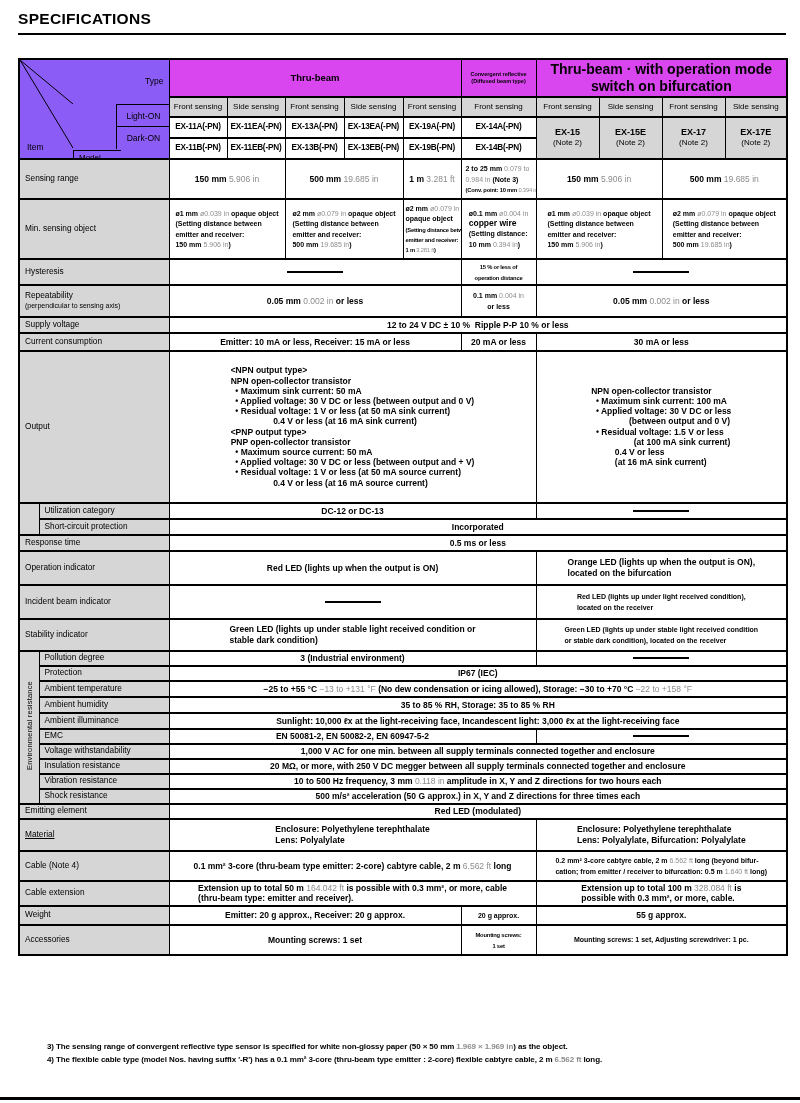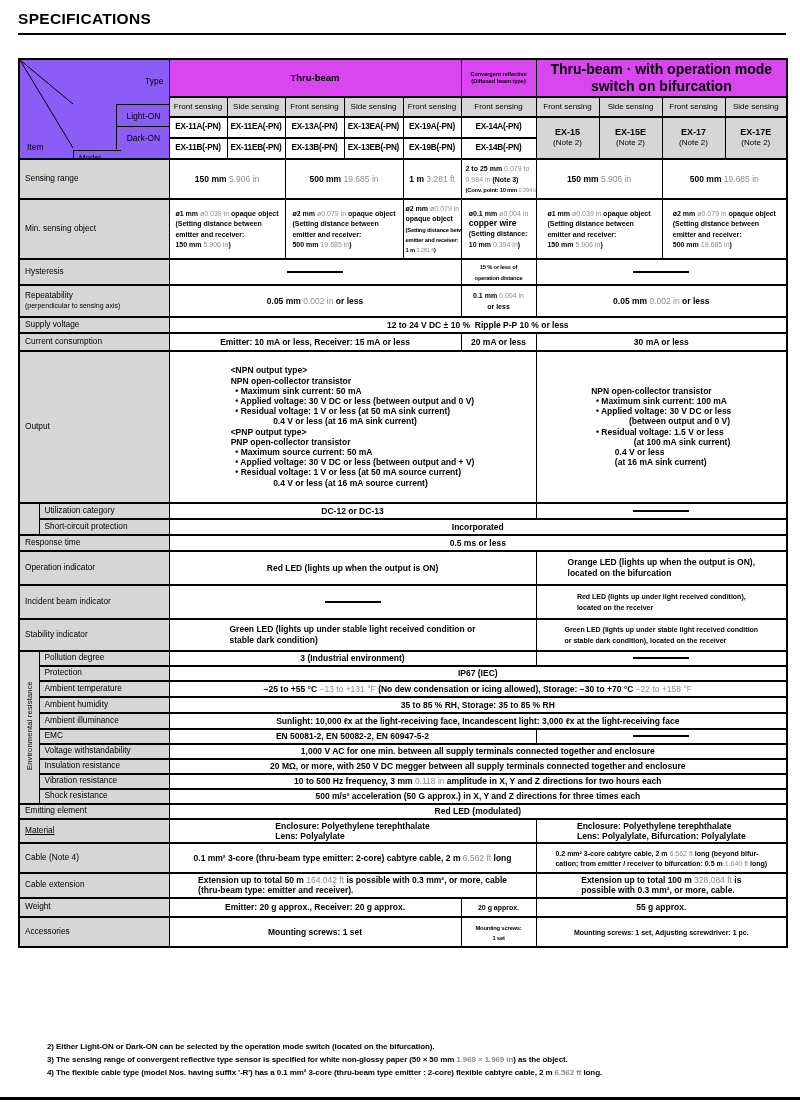--- a/index.html
+++ b/index.html
@@ -369,21 +369,21 @@
           </td>
         </tr>
         <tr style="height: 15px;">
           <td class="lbl" colspan="2">
             <div class="ln"><span class="fn">Emitting element</span></div>
           </td>
           <td colspan="10">
             <div class="ln"><span class="fb">Red LED (modulated)</span></div>
           </td>
         </tr>
-        <tr style="height: 24px; text-decoration: underline;">
+        <tr style="height: 32px; text-decoration: underline;">
           <td class="lbl" colspan="2">
             <div class="ln"><span class="fn">Material</span></div>
           </td>
           <td class="blk" colspan="6"><div class="inner"><div class="ln"><span class="fb">Enclosure: Polyethylene terephthalate</span></div><div class="ln"><span class="fb">Lens: Polyalylate</span></div></div></td>
           <td class="blk" colspan="4"><div class="inner"><div class="ln"><span class="fb">Enclosure: Polyethylene terephthalate</span></div><div class="ln"><span class="fb">Lens: Polyalylate, Bifurcation: Polyalylate</span></div></div></td>
         </tr>
         <tr style="height: 30px;">
           <td class="lbl" colspan="2">
             <div class="ln"><span class="fn">Cable (Note 4)</span></div>
           </td>
@@ -424,18 +424,17 @@
             <div class="ln"><span class="fb st">Mounting screws:</span></div>
             <div class="ln"><span class="fb st">1 set</span></div>
           </td>
           <td colspan="4">
             <div class="ln"><span class="fb ss">Mounting screws: 1 set, Adjusting screwdriver: 1 pc.</span></div>
           </td>
         </tr>
       </tbody>
   </table>
   <div class="notes" id="notes-block">
-      <div class="nln ind"><span class="fb">2) Either Light-ON or Dark-ON can be selected by the operation mode switch (located on the bifurcation).</span></div>
       <div class="nln ind"><span class="fb">3) The sensing range of convergent reflective type sensor is specified for white non-glossy paper (50 × 50 mm </span><span class="fg">1.969 × 1.969 in</span><span class="fb">) as the object.</span></div>
       <div class="nln ind"><span class="fb">4) The flexible cable type (model Nos. having suffix '-R') has a 0.1 mm² 3-core (thru-beam type emitter : 2-core) flexible cabtyre cable, 2 m </span><span class="fg">6.562 ft</span><span class="fb"> long.</span></div>
     </div>
   <div class="bottom-rule"></div>
 </div>
 
 </body></html>

